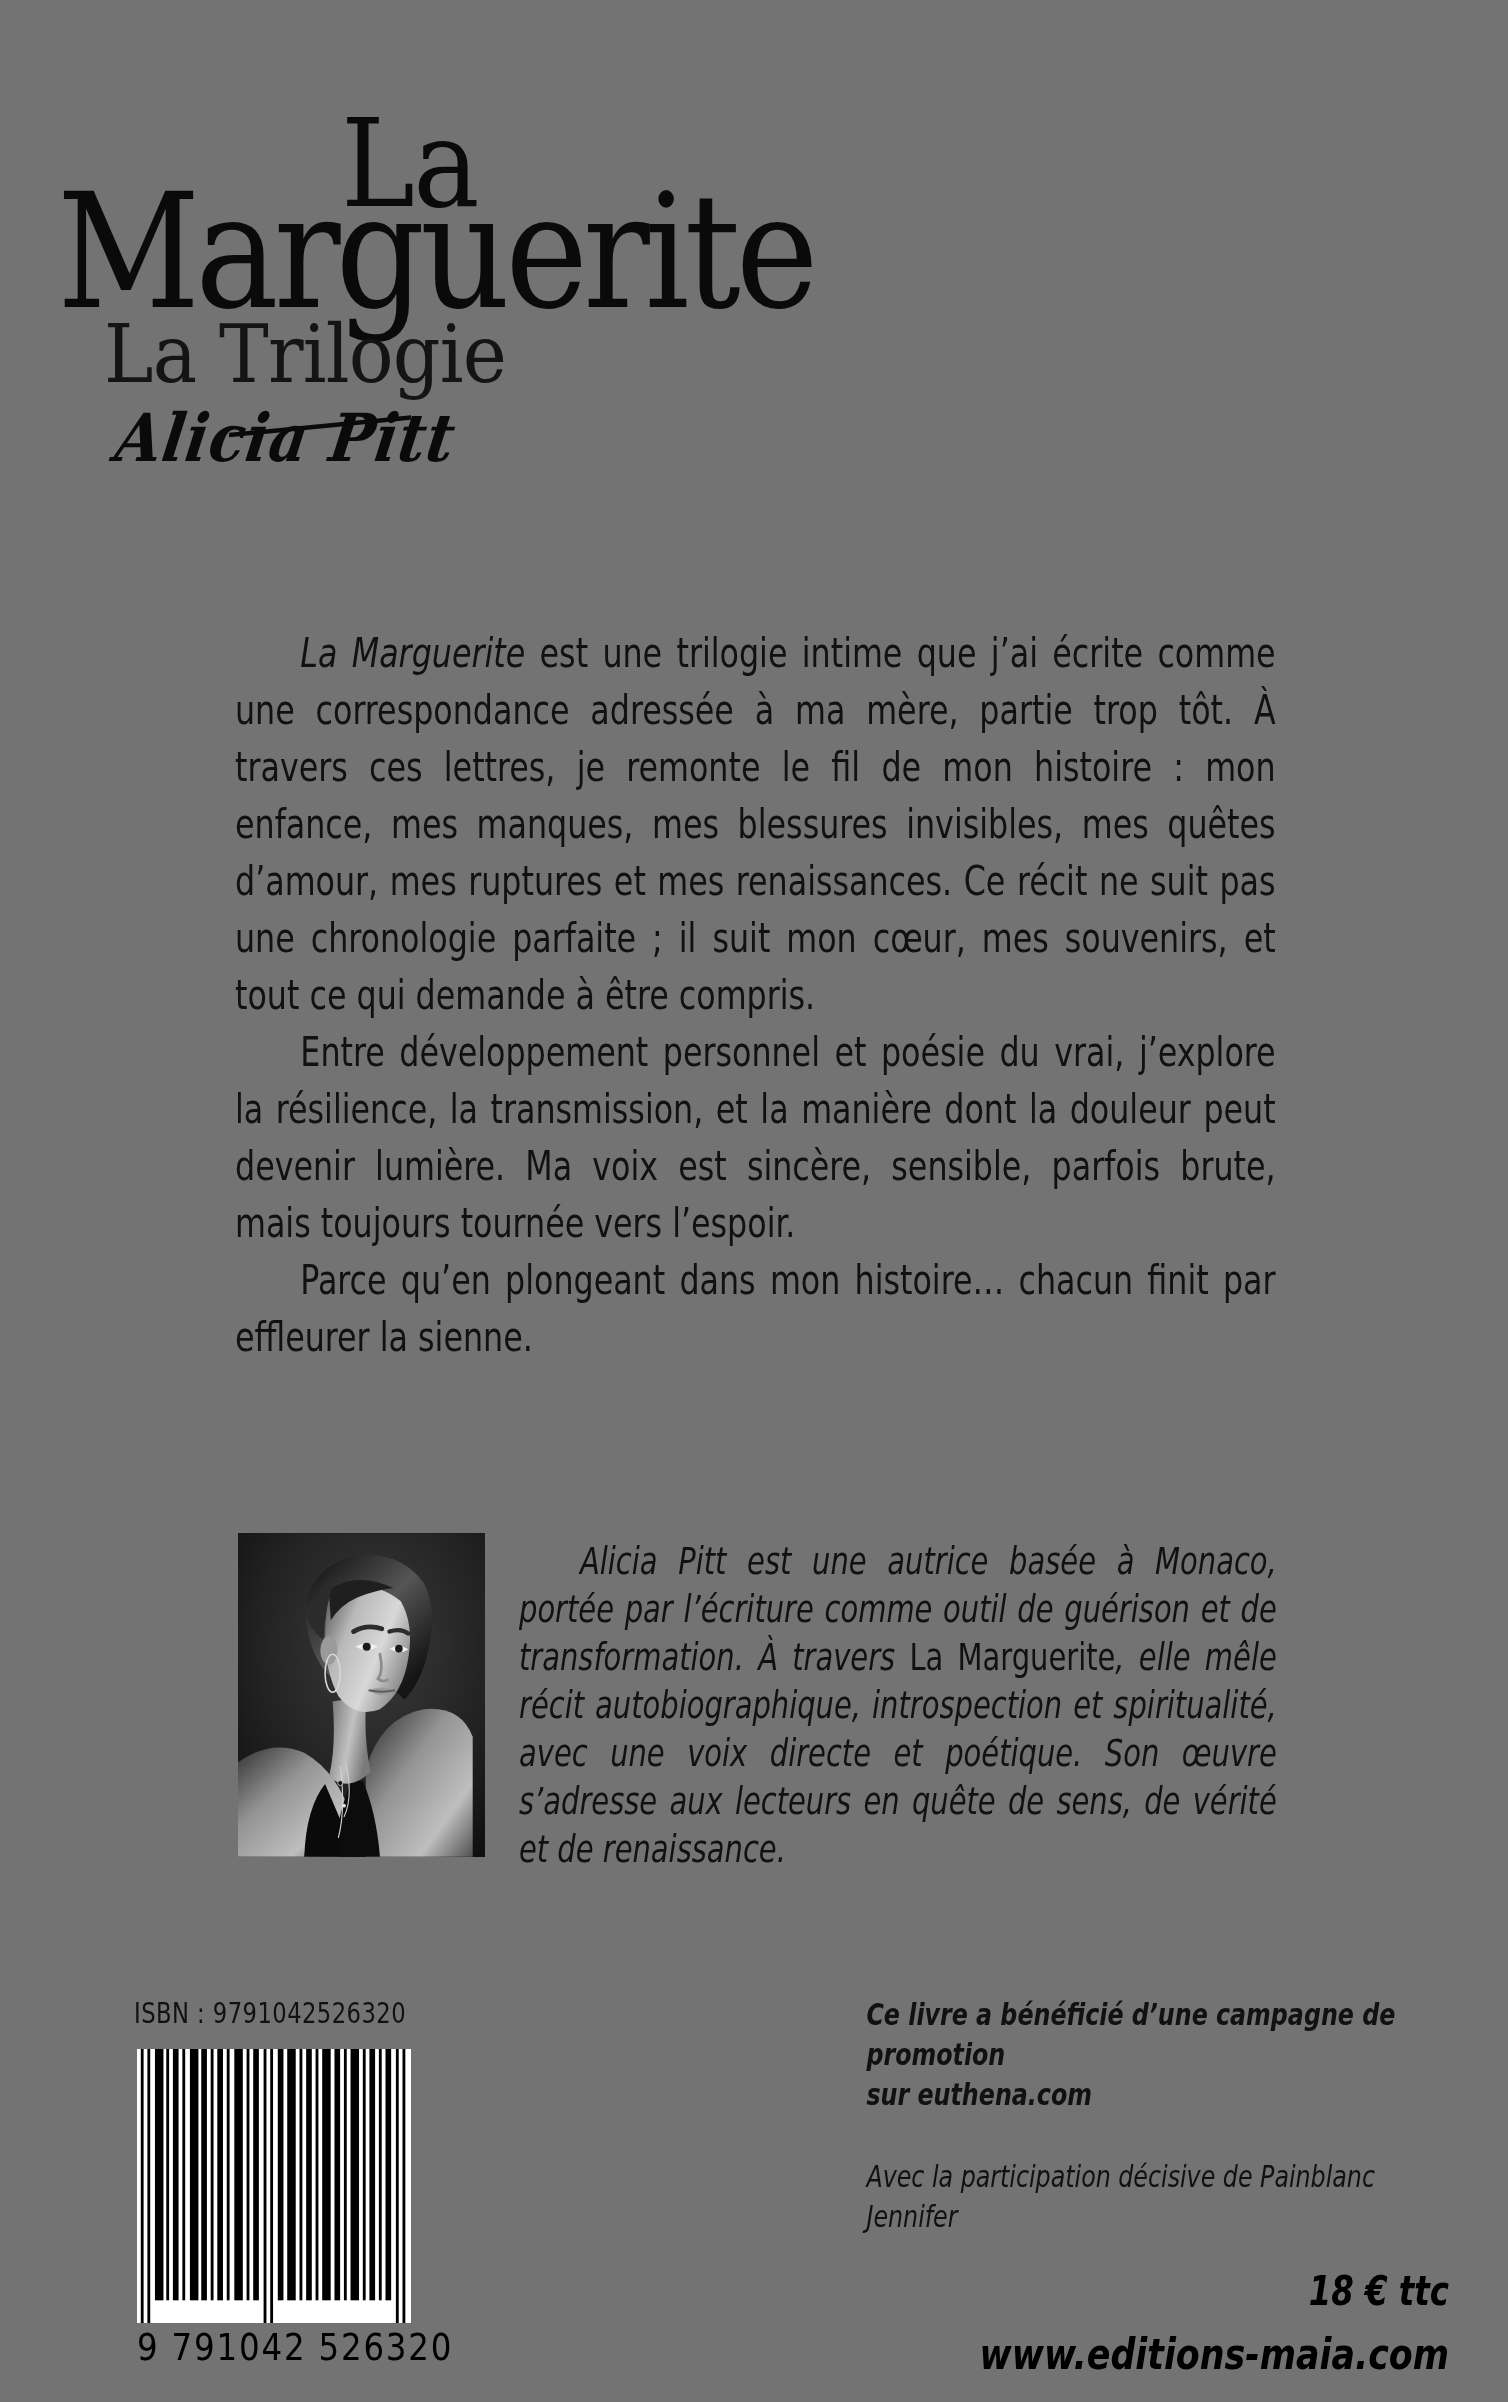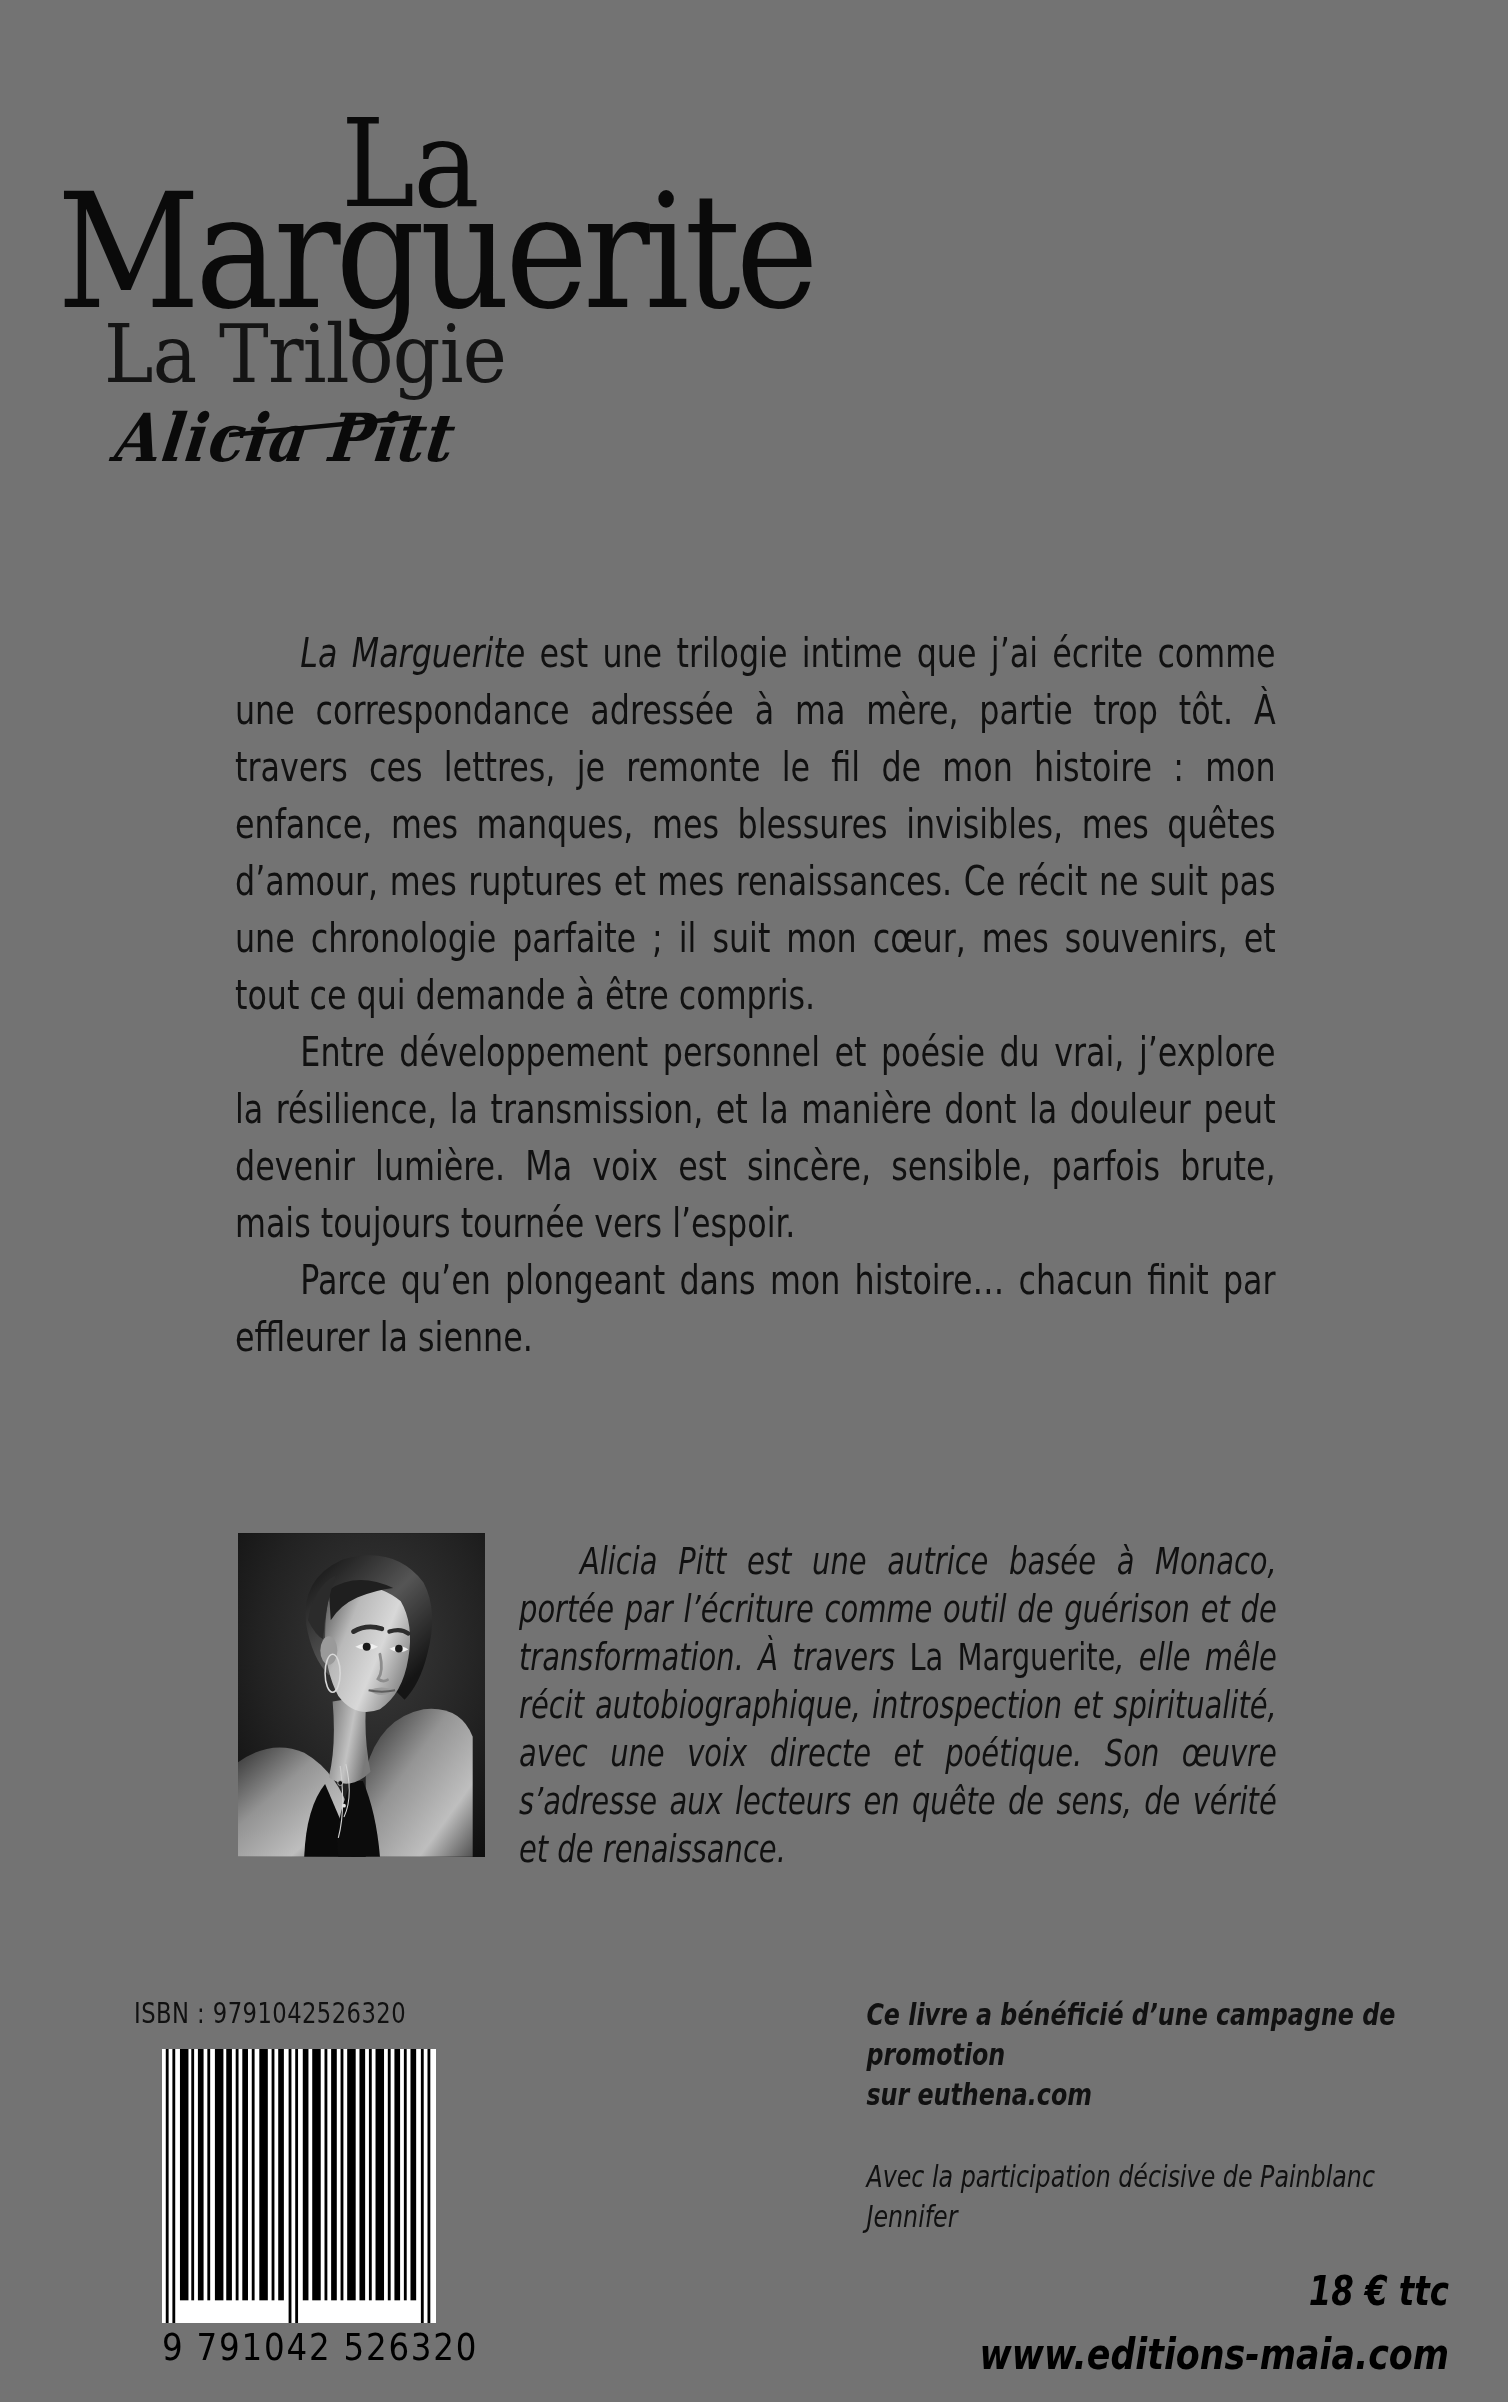--- a/index.html
+++ b/index.html
@@ -164,21 +164,20 @@
     transform: scaleX(0.9);
     transform-origin: left top;
   }
 
   .barcode-wrap {
     position: absolute;
     left: 137px;
     top: 2049px;
     width: 274px;
     height: 331px;
-    margin-left: 25px;
   }
   .barcode-bars {
     position: absolute;
     left: 0;
     top: 0;
     width: 274px;
     height: 274px;
   }
   .barcode-digits {
     position: absolute;

